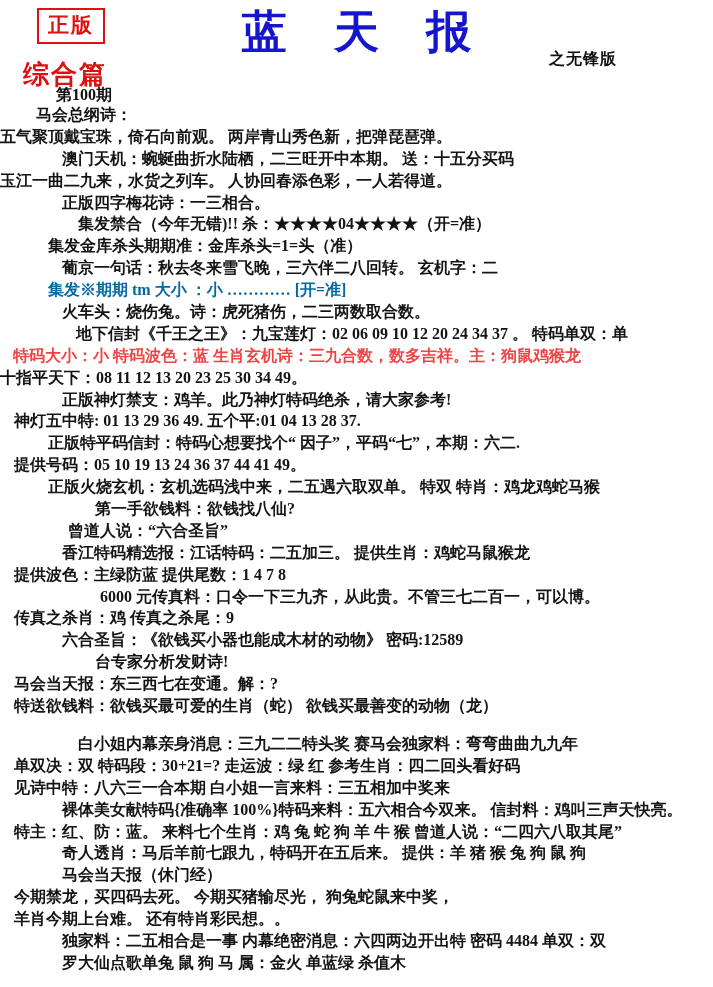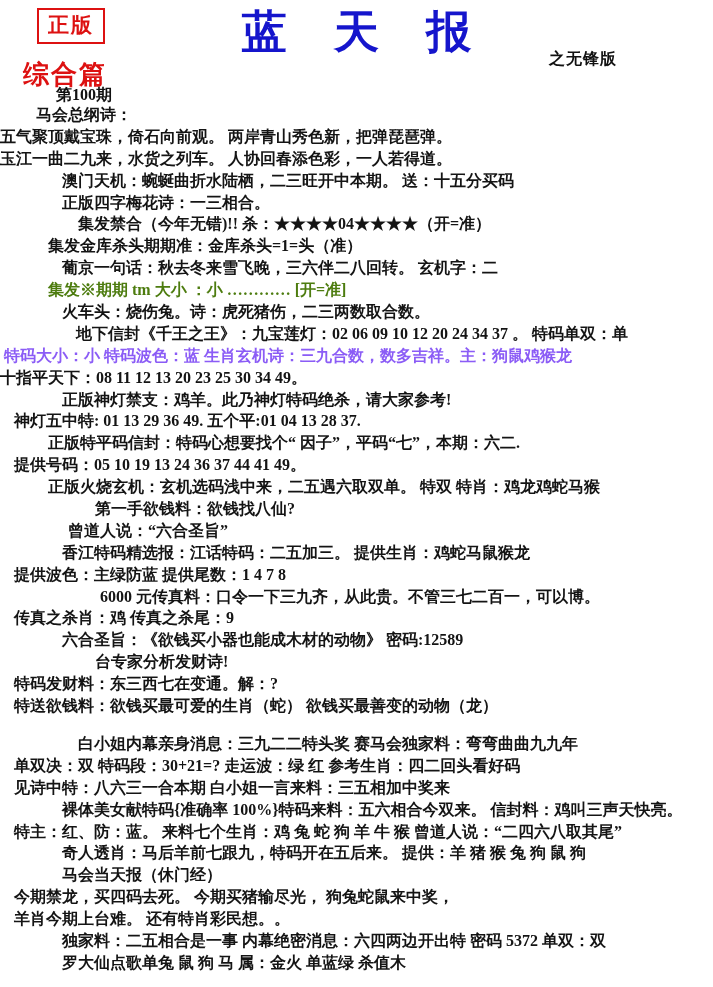--- a/index.html
+++ b/index.html
@@ -56,51 +56,51 @@
 
 <div class="page">
   <div class="badge" style="color: rgb(221, 17, 17); border-color: rgb(221, 17, 17);">正版</div>
   <div class="title" style="color: rgb(21, 21, 204);">蓝 天 报</div>
   <div class="edition">之无锋版</div>
   <div class="section" style="color: rgb(221, 17, 17);">综合篇</div>
   <div class="issue">第100期</div>
   <div class="body-lines">
       <div class="line" style="padding-left: 36px; color: rgb(20, 20, 20);">马会总纲诗：</div>
       <div class="line" style="padding-left: 0px; color: rgb(20, 20, 20);">五气聚顶戴宝珠，倚石向前观。 两岸青山秀色新，把弹琵琶弹。</div>
+      <div class="line" style="padding-left: 62px; color: rgb(20, 20, 20);">澳门天机：蜿蜒曲折水陆栖，二三旺开中本期。 送：十五分买码</div>
       <div class="line" style="padding-left: 0px; color: rgb(20, 20, 20);">玉江一曲二九来，水货之列车。 人协回春添色彩，一人若得道。</div>
-      <div class="line" style="padding-left: 62px; color: rgb(20, 20, 20);">澳门天机：蜿蜒曲折水陆栖，二三旺开中本期。 送：十五分买码</div>
       <div class="line" style="padding-left: 62px; color: rgb(20, 20, 20);">正版四字梅花诗：一三相合。</div>
       <div class="line" style="padding-left: 78px; color: rgb(20, 20, 20);">集发禁合（今年无错)!! 杀：★★★★04★★★★（开=准）</div>
       <div class="line" style="padding-left: 48px; color: rgb(20, 20, 20);">集发金库杀头期期准：金库杀头=1=头（准）</div>
       <div class="line" style="padding-left: 62px; color: rgb(20, 20, 20);">葡京一句话：秋去冬来雪飞晚，三六伴二八回转。 玄机字：二</div>
-      <div class="line" style="padding-left: 48px; color: #4d7c0f;">集发※期期 tm 大小 ：小 ………… [开=准]</div>
+      <div class="line" style="padding-left: 48px; color: #0369a1;">集发※期期 tm 大小 ：小 ………… [开=准]</div>
       <div class="line" style="padding-left: 62px; color: rgb(20, 20, 20);">火车头：烧伤兔。诗：虎死猪伤，二三两数取合数。</div>
       <div class="line" style="padding-left: 76px; color: rgb(20, 20, 20);">地下信封《千王之王》：九宝莲灯：02 06 09 10 12 20 24 34 37 。 特码单双：单</div>
-      <div class="line" style="padding-left: 4px; color: #8b5cf6;">特码大小：小 特码波色：蓝 生肖玄机诗：三九合数，数多吉祥。主：狗鼠鸡猴龙</div>
+      <div class="line" style="padding-left: 13px; color: #ef4444;">特码大小：小 特码波色：蓝 生肖玄机诗：三九合数，数多吉祥。主：狗鼠鸡猴龙</div>
       <div class="line" style="padding-left: 0px; color: rgb(20, 20, 20);">十指平天下：08 11 12 13 20 23 25 30 34 49。</div>
       <div class="line" style="padding-left: 62px; color: rgb(20, 20, 20);">正版神灯禁支：鸡羊。此乃神灯特码绝杀，请大家参考!</div>
       <div class="line" style="padding-left: 14px; color: rgb(20, 20, 20);">神灯五中特: 01 13 29 36 49. 五个平:01 04 13 28 37.</div>
       <div class="line" style="padding-left: 48px; color: rgb(20, 20, 20);">正版特平码信封：特码心想要找个“ 因子”，平码“七”，本期：六二.</div>
       <div class="line" style="padding-left: 14px; color: rgb(20, 20, 20);">提供号码：05 10 19 13 24 36 37 44 41 49。</div>
       <div class="line" style="padding-left: 48px; color: rgb(20, 20, 20);">正版火烧玄机：玄机选码浅中来，二五遇六取双单。 特双 特肖：鸡龙鸡蛇马猴</div>
       <div class="line" style="padding-left: 95px; color: rgb(20, 20, 20);">第一手欲钱料：欲钱找八仙?</div>
       <div class="line" style="padding-left: 68px; color: rgb(20, 20, 20);">曾道人说：“六合圣旨”</div>
       <div class="line" style="padding-left: 62px; color: rgb(20, 20, 20);">香江特码精选报：江话特码：二五加三。 提供生肖：鸡蛇马鼠猴龙</div>
       <div class="line" style="padding-left: 14px; color: rgb(20, 20, 20);">提供波色：主绿防蓝 提供尾数：1 4 7 8</div>
       <div class="line" style="padding-left: 100px; color: rgb(20, 20, 20);">6000 元传真料：口令一下三九齐，从此贵。不管三七二百一，可以博。</div>
       <div class="line" style="padding-left: 14px; color: rgb(20, 20, 20);">传真之杀肖：鸡 传真之杀尾：9</div>
       <div class="line" style="padding-left: 62px; color: rgb(20, 20, 20);">六合圣旨：《欲钱买小器也能成木材的动物》 密码:12589</div>
       <div class="line" style="padding-left: 95px; color: rgb(20, 20, 20);">台专家分析发财诗!</div>
-      <div class="line" style="padding-left: 14px; color: rgb(20, 20, 20);">特码发财料：东三西七在变通。解：?</div>
+      <div class="line" style="padding-left: 14px; color: rgb(20, 20, 20);">马会当天报：东三西七在变通。解：?</div>
       <div class="line" style="padding-left: 14px; color: rgb(20, 20, 20);">特送欲钱料：欲钱买最可爱的生肖（蛇） 欲钱买最善变的动物（龙）</div>
       <div class="line" style="padding-left: 78px; color: rgb(20, 20, 20); margin-top: 16px;">白小姐内幕亲身消息：三九二二特头奖 赛马会独家料：弯弯曲曲九九年</div>
       <div class="line" style="padding-left: 14px; color: rgb(20, 20, 20);">单双决：双 特码段：30+21=? 走运波：绿 红 参考生肖：四二回头看好码</div>
       <div class="line" style="padding-left: 14px; color: rgb(20, 20, 20);">见诗中特：八六三一合本期 白小姐一言来料：三五相加中奖来</div>
       <div class="line" style="padding-left: 62px; color: rgb(20, 20, 20);">裸体美女献特码{准确率 100%}特码来料：五六相合今双来。 信封料：鸡叫三声天快亮。</div>
       <div class="line" style="padding-left: 14px; color: rgb(20, 20, 20);">特主：红、防：蓝。 来料七个生肖：鸡 兔 蛇 狗 羊 牛 猴 曾道人说：“二四六八取其尾”</div>
       <div class="line" style="padding-left: 62px; color: rgb(20, 20, 20);">奇人透肖：马后羊前七跟九，特码开在五后来。 提供：羊 猪 猴 兔 狗 鼠 狗</div>
       <div class="line" style="padding-left: 62px; color: rgb(20, 20, 20);">马会当天报（休门经）</div>
       <div class="line" style="padding-left: 14px; color: rgb(20, 20, 20);">今期禁龙，买四码去死。 今期买猪输尽光， 狗兔蛇鼠来中奖，</div>
       <div class="line" style="padding-left: 14px; color: rgb(20, 20, 20);">羊肖今期上台难。 还有特肖彩民想。。</div>
-      <div class="line" style="padding-left: 62px; color: rgb(20, 20, 20);">独家料：二五相合是一事 内幕绝密消息：六四两边开出特 密码 5372 单双：双 </div>
+      <div class="line" style="padding-left: 62px; color: rgb(20, 20, 20);">独家料：二五相合是一事 内幕绝密消息：六四两边开出特 密码 4484 单双：双 </div>
       <div class="line" style="padding-left: 62px; color: rgb(20, 20, 20);">罗大仙点歌单兔 鼠 狗 马 属：金火  单蓝绿  杀值木</div>
     </div>
 </div>
 
 </body></html>

